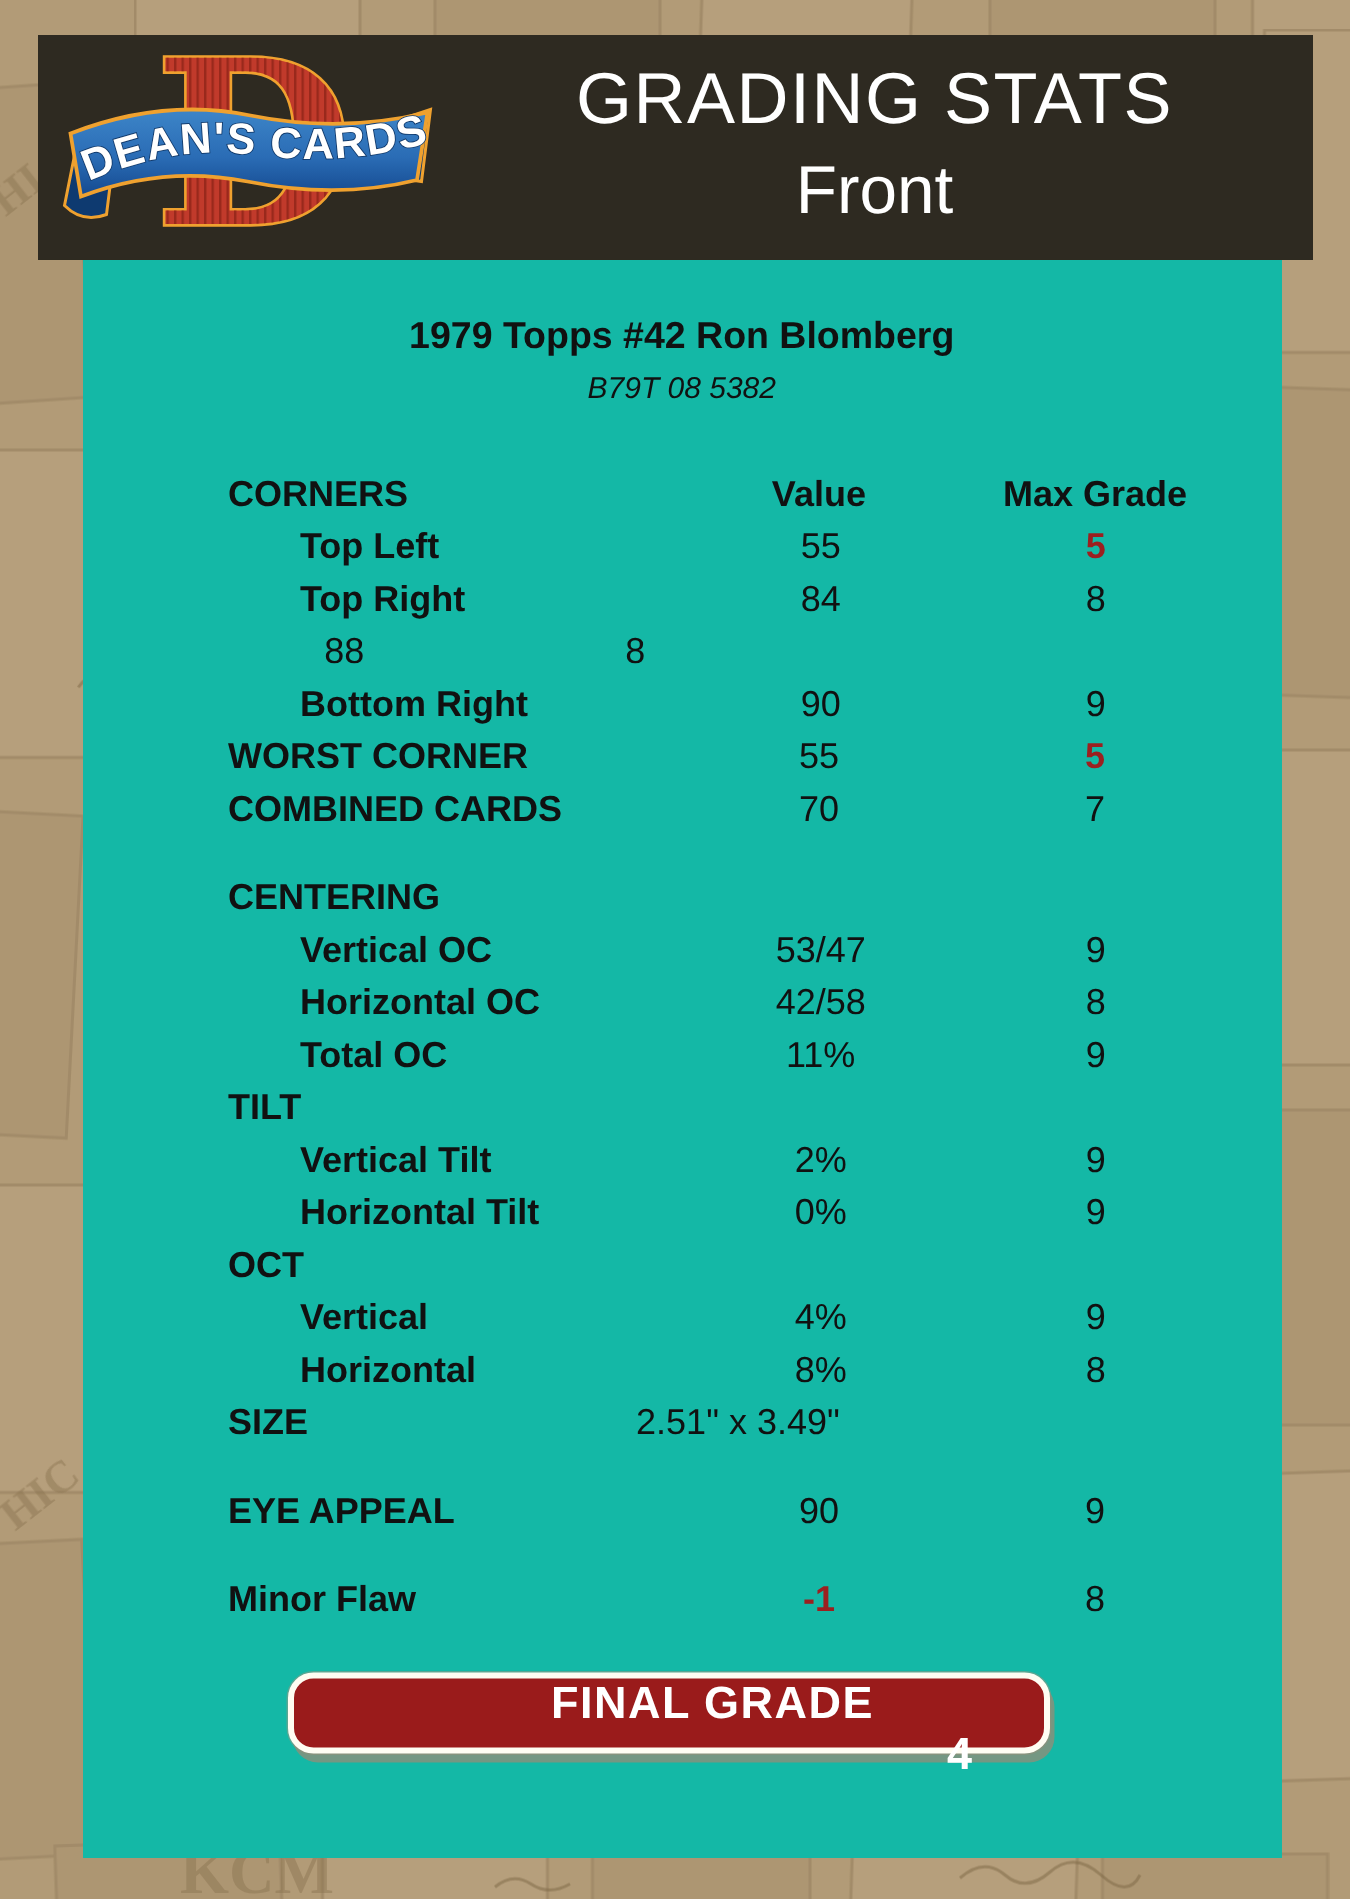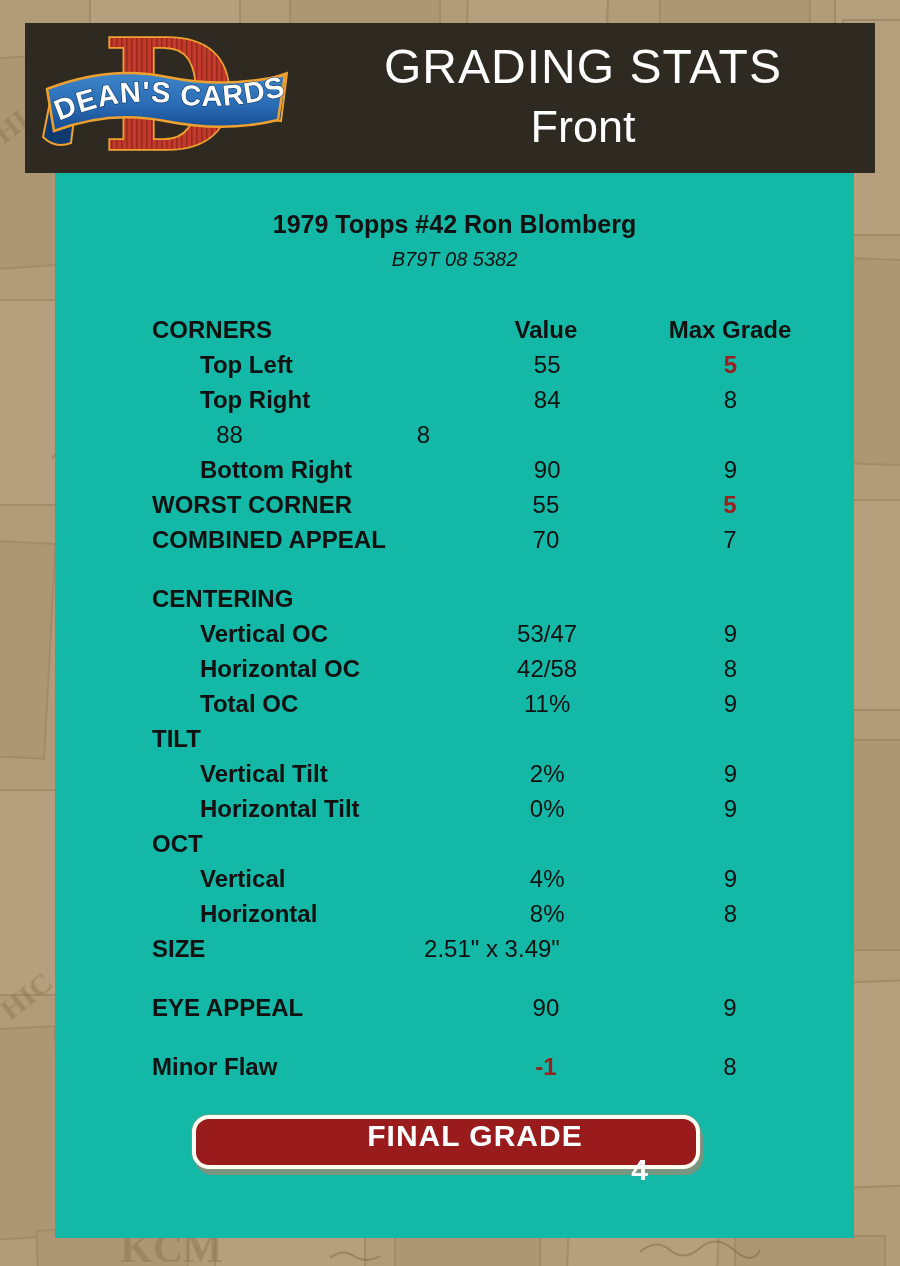--- a/index.html
+++ b/index.html
@@ -170,21 +170,21 @@
           <span class="c-label indent">Bottom Right</span>
           <span class="c-value">90</span>
           <span class="c-max">9</span>
         </div>
         <div class="row">
           <span class="c-label bold">WORST CORNER</span>
           <span class="c-value">55</span>
           <span class="c-max red">5</span>
         </div>
         <div class="row">
-          <span class="c-label bold">COMBINED APPEAL</span>
+          <span class="c-label bold">COMBINED CARDS</span>
           <span class="c-value">70</span>
           <span class="c-max">7</span>
         </div>
         <div class="row gap">
           <span class="c-label bold">CENTERING</span>
           <span class="c-value"></span>
           <span class="c-max"></span>
         </div>
         <div class="row">
           <span class="c-label indent">Vertical OC</span>

